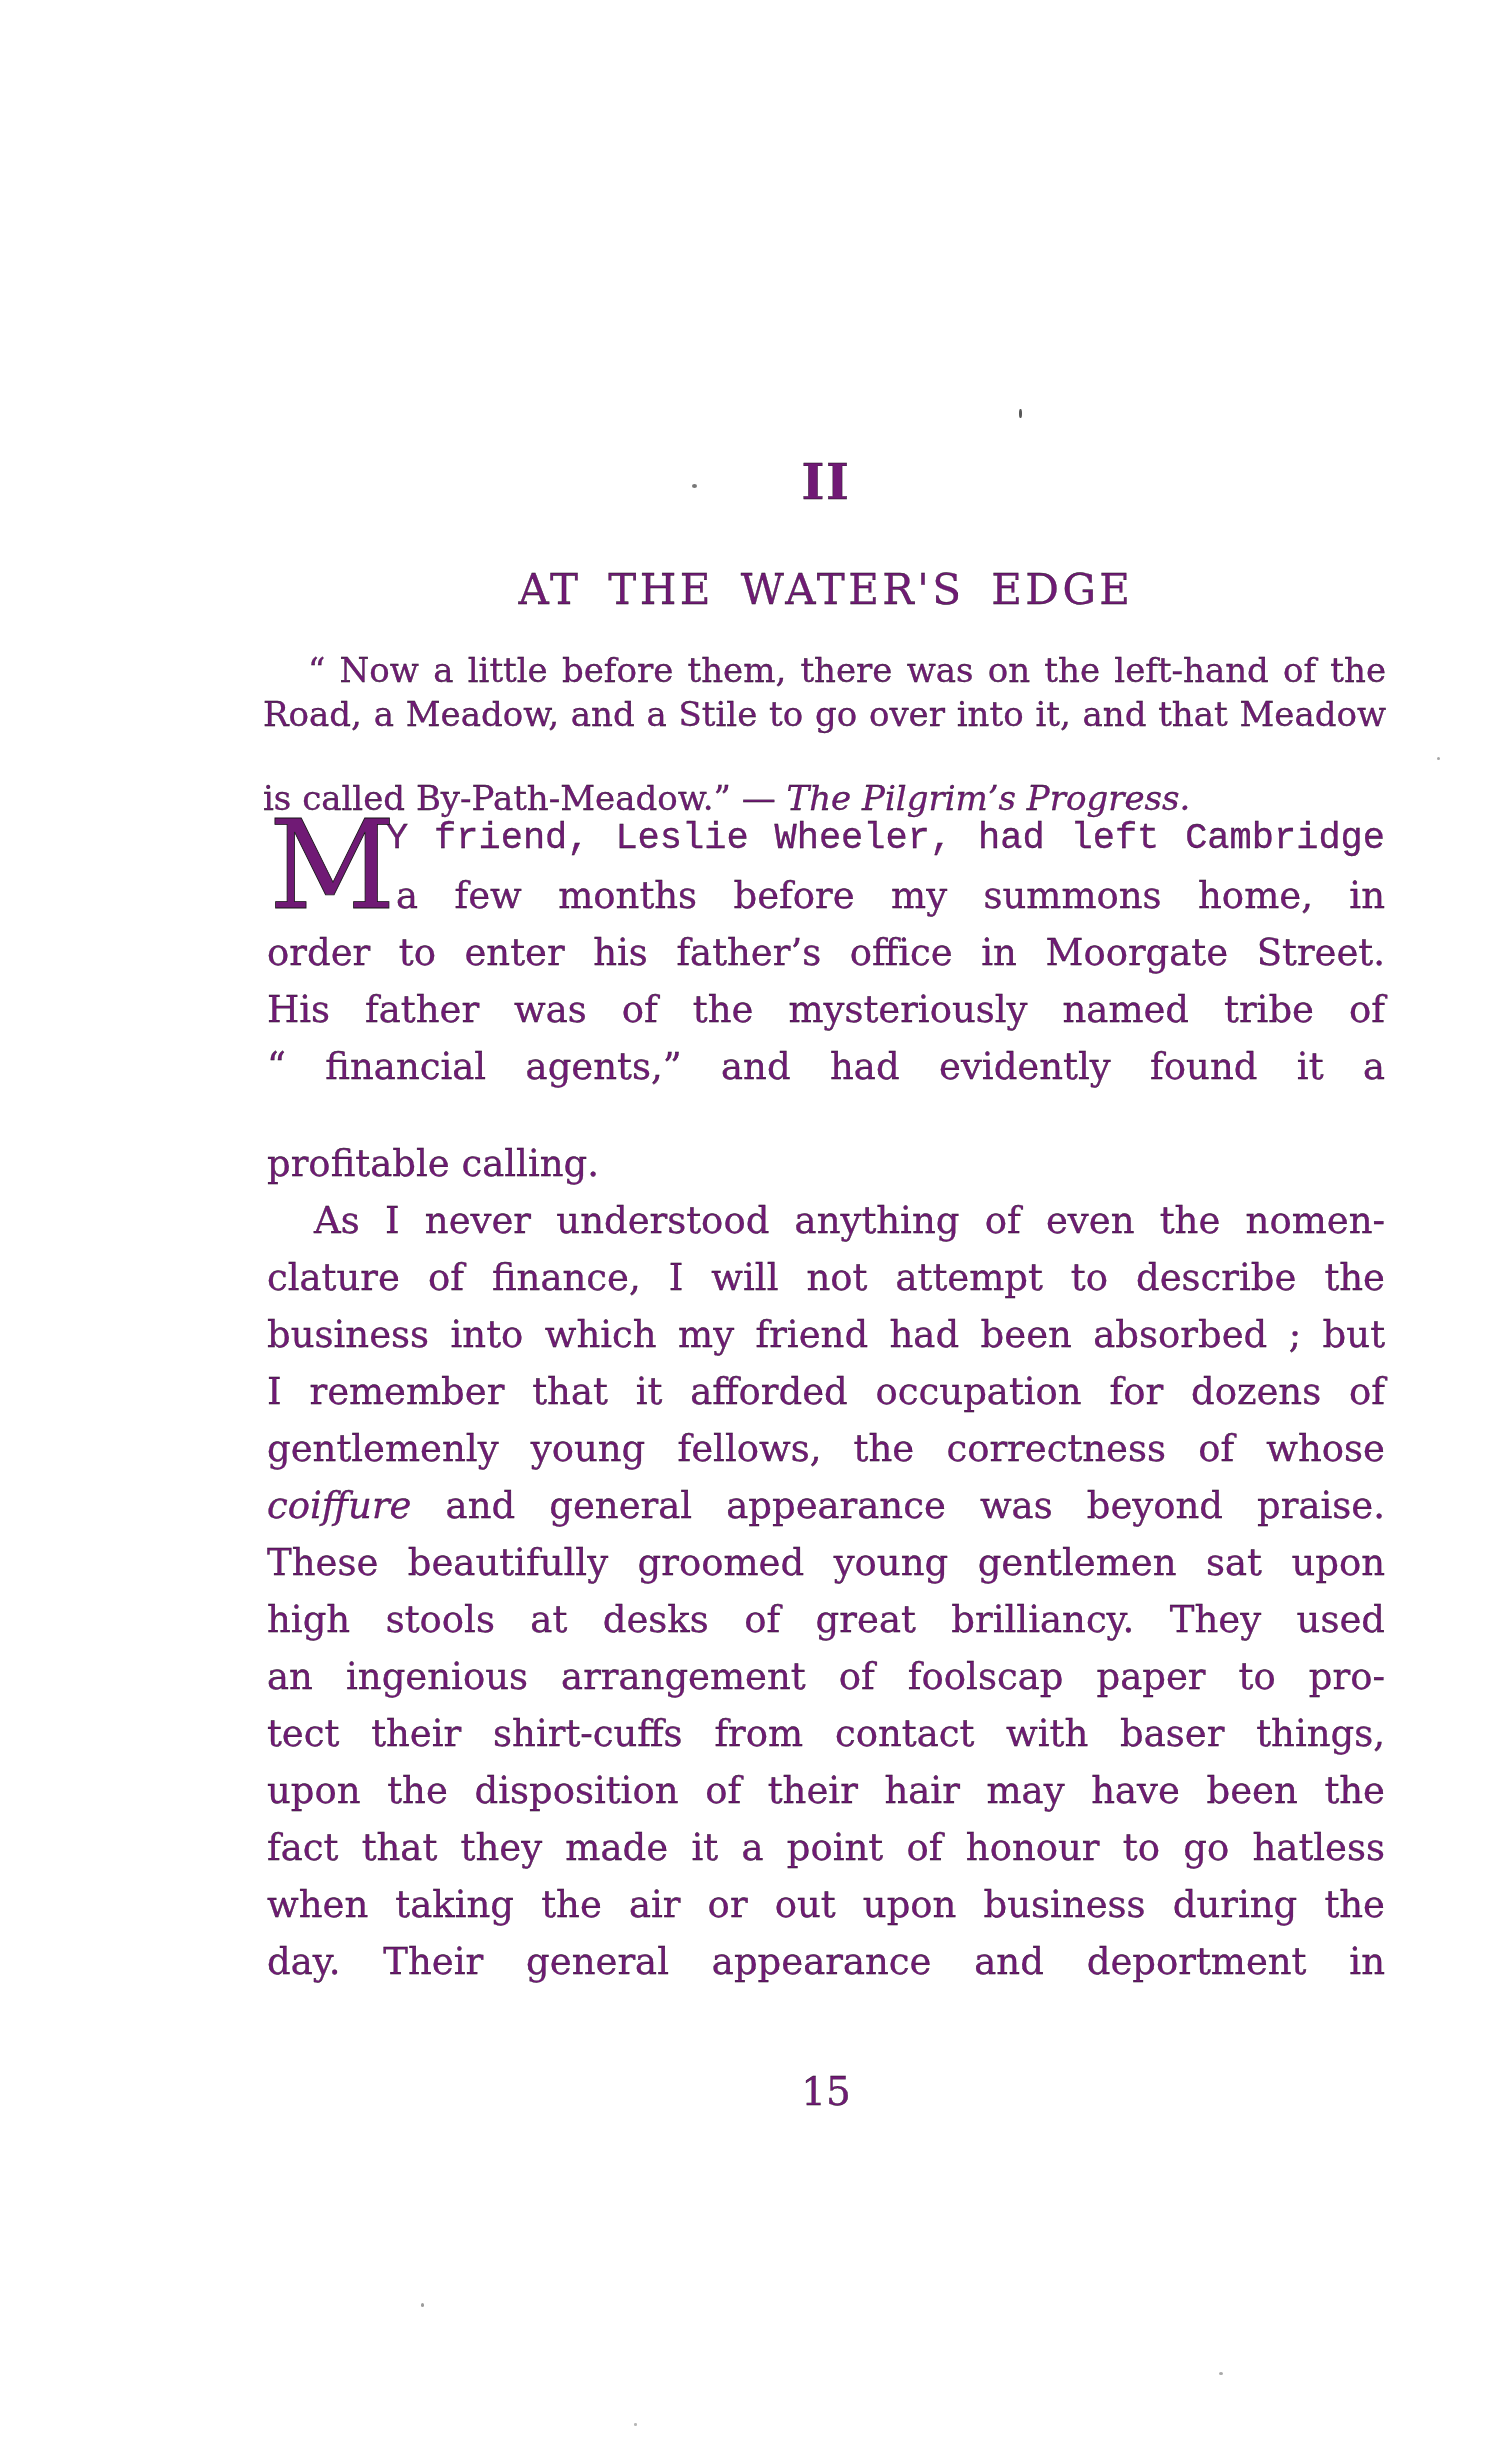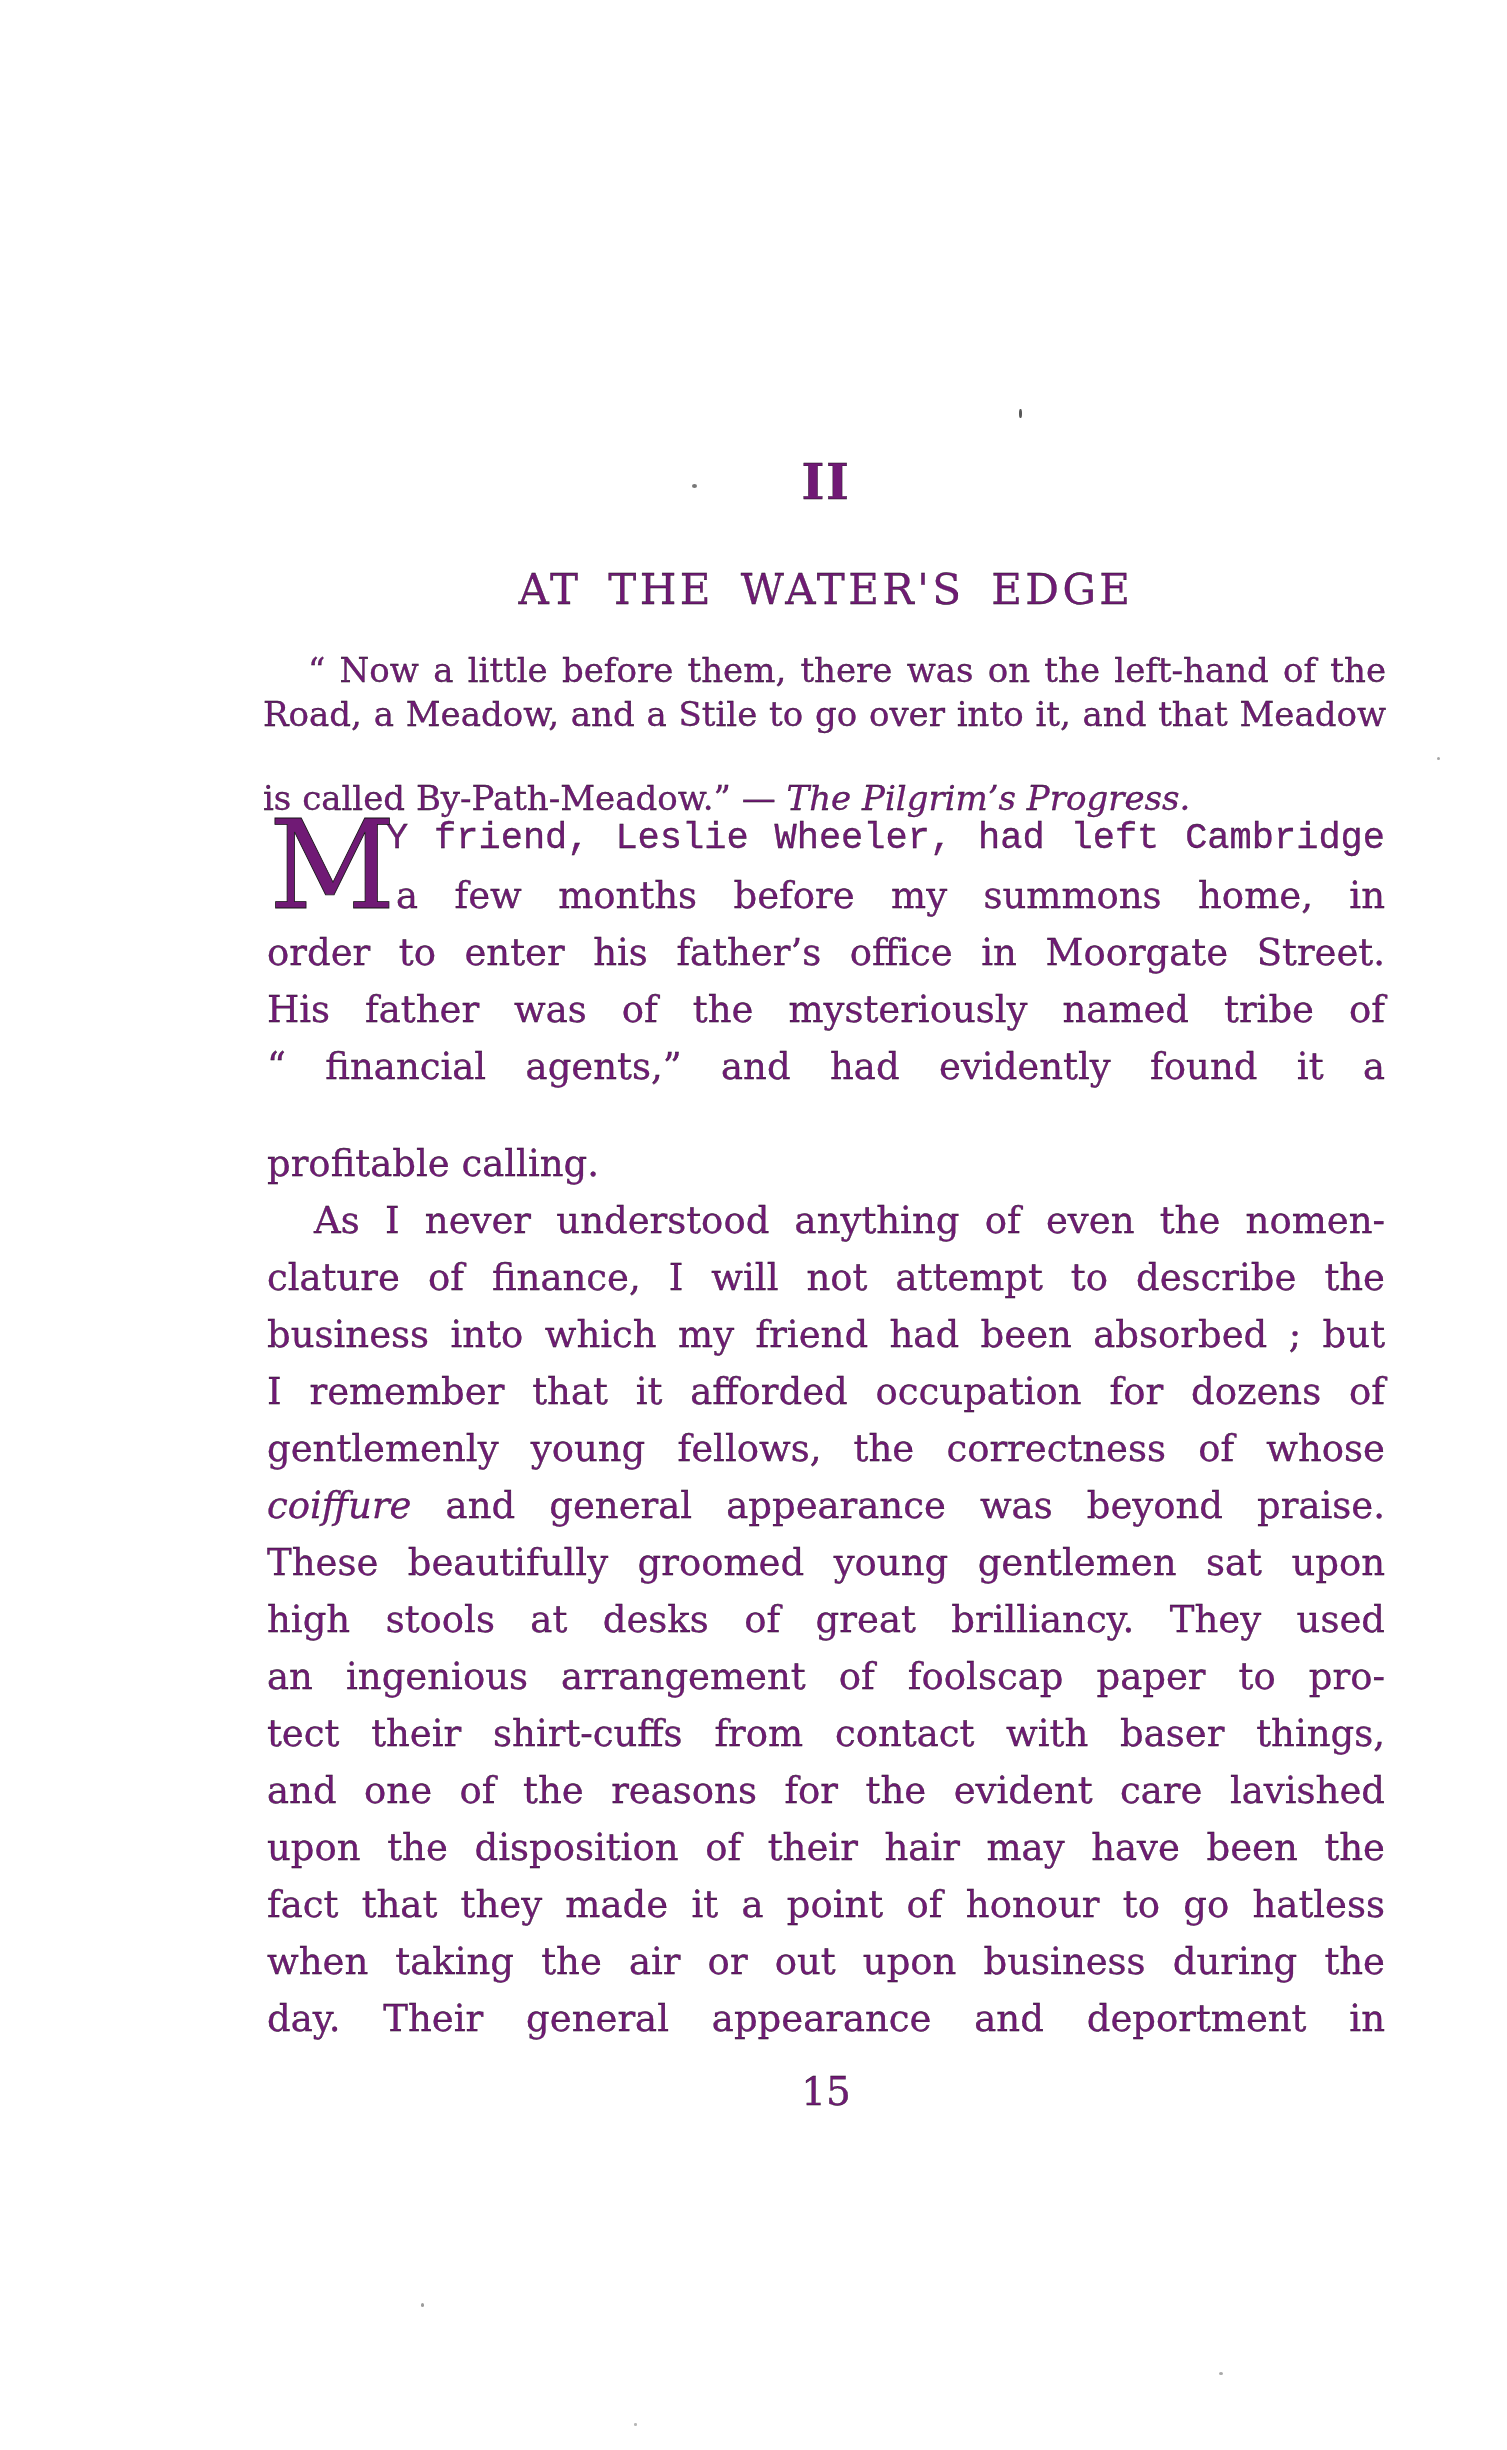--- a/index.html
+++ b/index.html
@@ -124,21 +124,20 @@
           <div class="tline" style="padding-left: 47px;"><span>As I never understood anything of even the nomen-</span></div>
           <div class="tline"><span>clature of finance, I will not attempt to describe the</span></div>
           <div class="tline"><span>business into which my friend had been absorbed ; but</span></div>
           <div class="tline"><span>I remember that it afforded occupation for dozens of</span></div>
           <div class="tline"><span>gentlemenly young fellows, the correctness of whose</span></div>
           <div class="tline"><span class="it">coiffure</span><span> and general appearance was beyond praise.</span></div>
           <div class="tline"><span>These beautifully groomed young gentlemen sat upon</span></div>
           <div class="tline"><span>high stools at desks of great brilliancy.  They used</span></div>
           <div class="tline"><span>an ingenious arrangement of foolscap paper to pro-</span></div>
           <div class="tline"><span>tect their shirt-cuffs from contact with baser things,</span></div>
-          <div class="tline"><span>and one of the reasons for the evident care lavished</span></div>
           <div class="tline"><span>upon the disposition of their hair may have been the</span></div>
           <div class="tline"><span>fact that they made it a point of honour to go hatless</span></div>
           <div class="tline"><span>when taking the air or out upon business during the</span></div>
           <div class="tline"><span>day.  Their general appearance and deportment in</span></div>
         </div>
     </div>
   </div>
 
   <div class="page-number">15</div>
 

